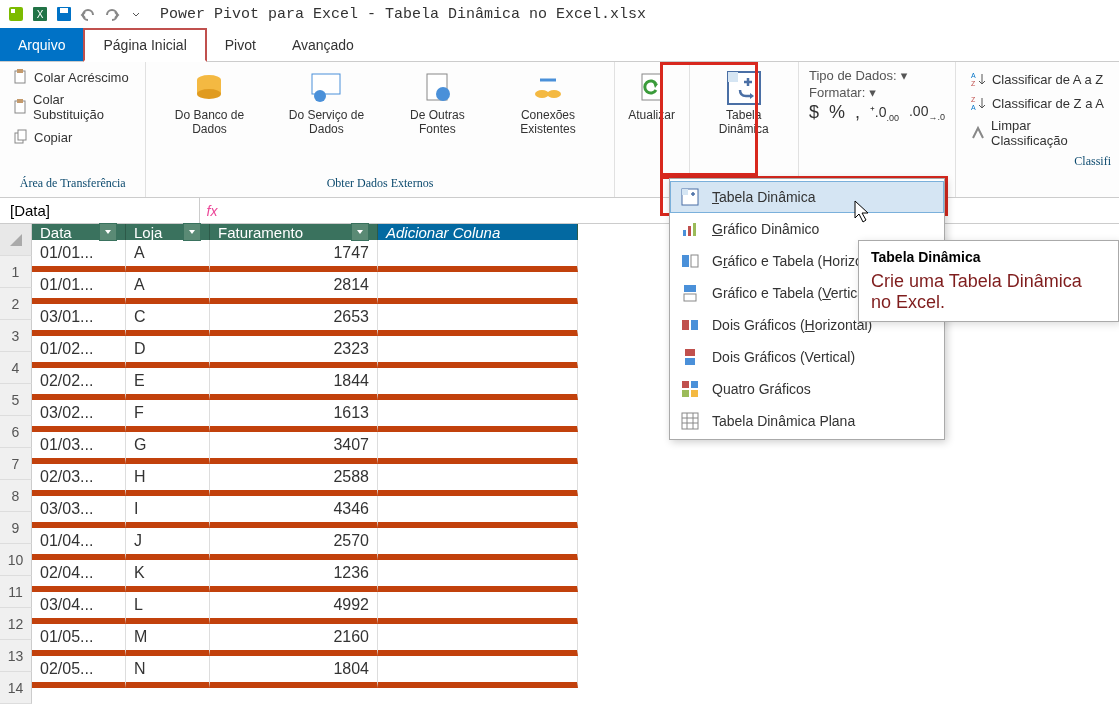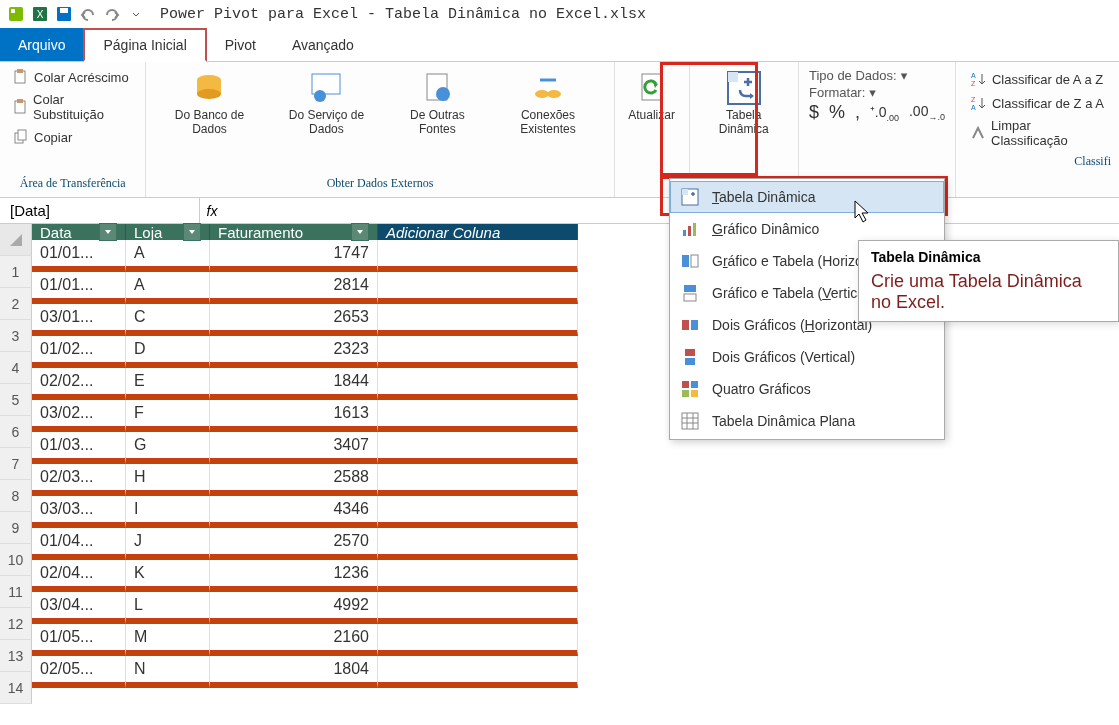--- a/index.html
+++ b/index.html
@@ -33,32 +33,32 @@
 
     .vcol { display: flex; flex-direction: column; gap: 2px; padding: 2px; }
     .vcol-row { display: flex; align-items: center; font-size: 13px; color: #555; gap: 4px; }
 
     
     .red-highlight-1 { position: absolute; border: 3px solid #d8281e; pointer-events: none; z-index: 50; }
 
     
     .formula-bar { height: 26px; display: flex; align-items: center; border-bottom: 1px solid #ccc; }
     .name-box { width: 200px; padding: 0 10px; font-size: 15px; border-right: 1px solid #ccc; height: 100%; display: flex; align-items: center; }
-    .fx { width: 24px; text-align: center; font-style: italic; color: #000000; font-size: 14px; }
+    .fx { width: 24px; text-align: center; font-style: italic; color: #ec4899; font-size: 14px; }
 
     
     .grid { display: flex; }
     .row-headers { display: flex; flex-direction: column; }
     .row-header { width: 32px; height: 32px; display: flex; align-items: center; justify-content: center; background: #f0f0f0; border-right: 1px solid #ccc; border-bottom: 1px solid #ddd; font-size: 14px; color: #555; }
     .row-header.corner { background: #e8e8e8; }
 
     .cols { display: flex; flex-direction: column; }
     .header-row { display: flex; height: 16px; }
     .col-header { background: #3a725e; color: #fff; display: flex; align-items: center; padding: 0 8px; font-size: 15px; border-right: 1px solid #2d5a49; position: relative; }
-    .col-header.add { background: #0c4a6e; font-style: italic; flex: 1; }
+    .col-header.add { background: #0369a1; font-style: italic; flex: 1; }
     .filter-btn { width: 18px; height: 18px; background: #5a8a75; border: 1px solid #3a725e; margin-left: auto; display: flex; align-items: center; justify-content: center; }
 
     .data-row { display: flex; height: 32px; }
     .cell { border-right: 1px solid #ddd; border-bottom: 6px solid #c2410c; padding: 0 8px; display: flex; align-items: center; font-size: 16px; color: #333; }
     .cell.num { justify-content: flex-end; }
     .c1 { width: 94px; }
     .c2 { width: 84px; }
     .c3 { width: 168px; }
     .c4 { width: 200px; }
 

